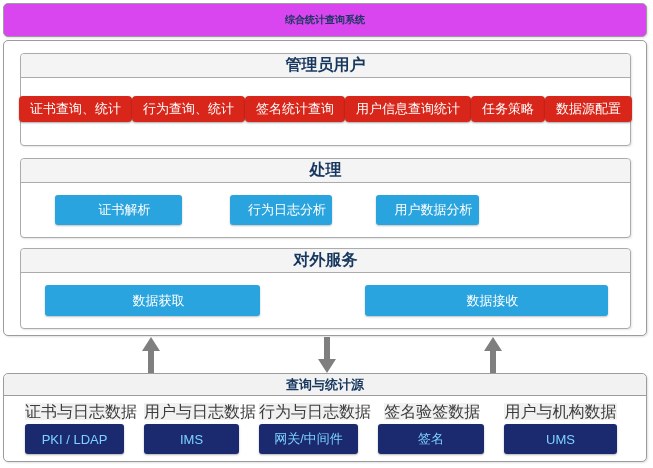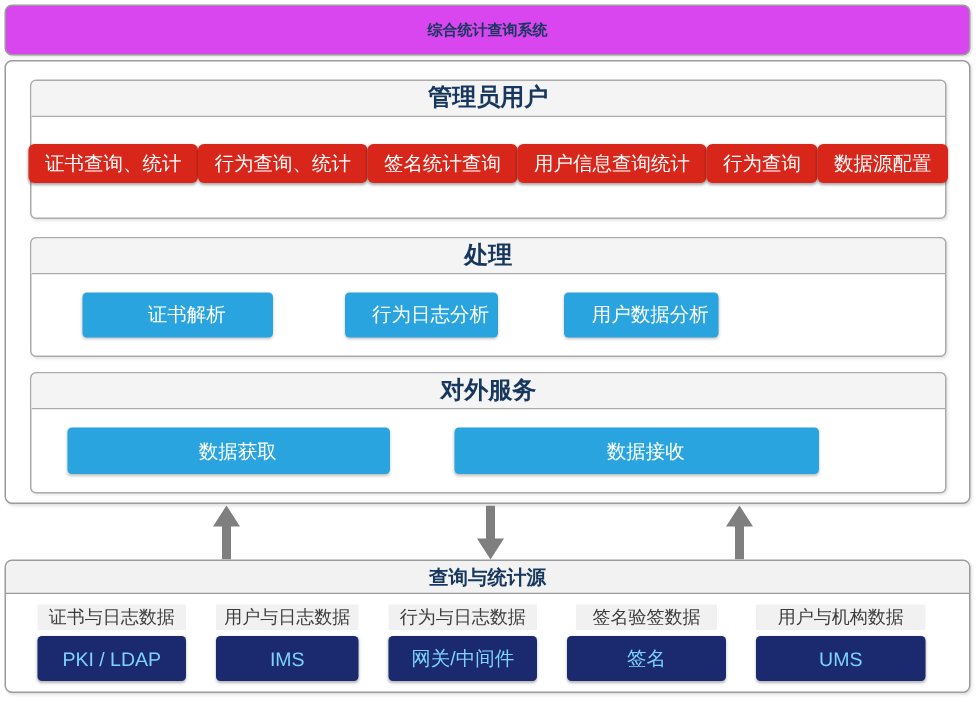--- a/index.html
+++ b/index.html
@@ -72,21 +72,21 @@
     cursor:pointer;
     padding-left:12px;
   }
   .proc-row .btn-blue:nth-child(1) { margin-left:34px; width:115px; }
   .proc-row .btn-blue:nth-child(2) { margin-left:48px; width:90px;  }
   .proc-row .btn-blue:nth-child(3) { margin-left:44px; width:91px;  }
 
   
   .ext-row { display:flex; padding-top:12px; }
   .ext-row .btn-blue:nth-child(1) { margin-left:24px;  width:203px; height:31px; }
-  .ext-row .btn-blue:nth-child(2) { margin-left:43px; width:231px; height:31px; }
+  .ext-row .btn-blue:nth-child(2) { margin-left:105px; width:231px; height:31px; }
 
   
   .arrow { position:absolute; top:337px; width:20px; height:36px; }
   #arrow-left   { left:141px; }
   #arrow-middle { left:317px; }
   #arrow-right  { left:483px; }
 
   
   #source-box { top:373px; height:89px; }
   #source-header {
@@ -99,21 +99,21 @@
     display:flex; padding:7px 0 0 21px; gap:20px;
   }
   .source-col { display:flex; flex-direction:column; align-items:center; }
   .source-col:nth-child(1) { width:99px;  }
   .source-col:nth-child(2) { width:95px;  }
   .source-col:nth-child(3) { width:99px;  }
   .source-col:nth-child(4) { width:106px; }
   .source-col:nth-child(5) { width:113px; }
   .source-label {
     background:#f1f1f1; color:#3c3c3c;
-    font-size:12px; height:17px; line-height:17px;
+    font-size:16px; height:17px; line-height:17px;
     text-align:center; width:100%; margin-bottom:4px; white-space:nowrap;
   }
   .source-col:nth-child(4) .source-label { width:88%; }
   .source-btn {
     background:#1b2a6e; color:#7dd3fc;
     height:30px; width:100%; border-radius:3px;
     display:flex; align-items:center; justify-content:center;
     font-size:13px; white-space:nowrap;
     box-shadow:0 1px 2px rgba(0,0,0,0.3);
     cursor:pointer;
@@ -128,21 +128,21 @@
 
 <div id="main-box" class="outer-box">
 
   <div id="admin-section" class="section">
     <div class="section-header">管理员用户</div>
     <div class="admin-row">
       <div class="btn-red">证书查询、统计</div>
       <div class="btn-red">行为查询、统计</div>
       <div class="btn-red">签名统计查询</div>
       <div class="btn-red">用户信息查询统计</div>
-      <div class="btn-red">行为查询</div>
+      <div class="btn-red">任务策略</div>
       <div class="btn-red">数据源配置</div>
     </div>
   </div>
 
   <div id="processing-section" class="section">
     <div class="section-header">处理</div>
     <div class="proc-row">
       <div class="btn-blue">证书解析</div>
       <div class="btn-blue">行为日志分析</div>
       <div class="btn-blue">用户数据分析</div>

